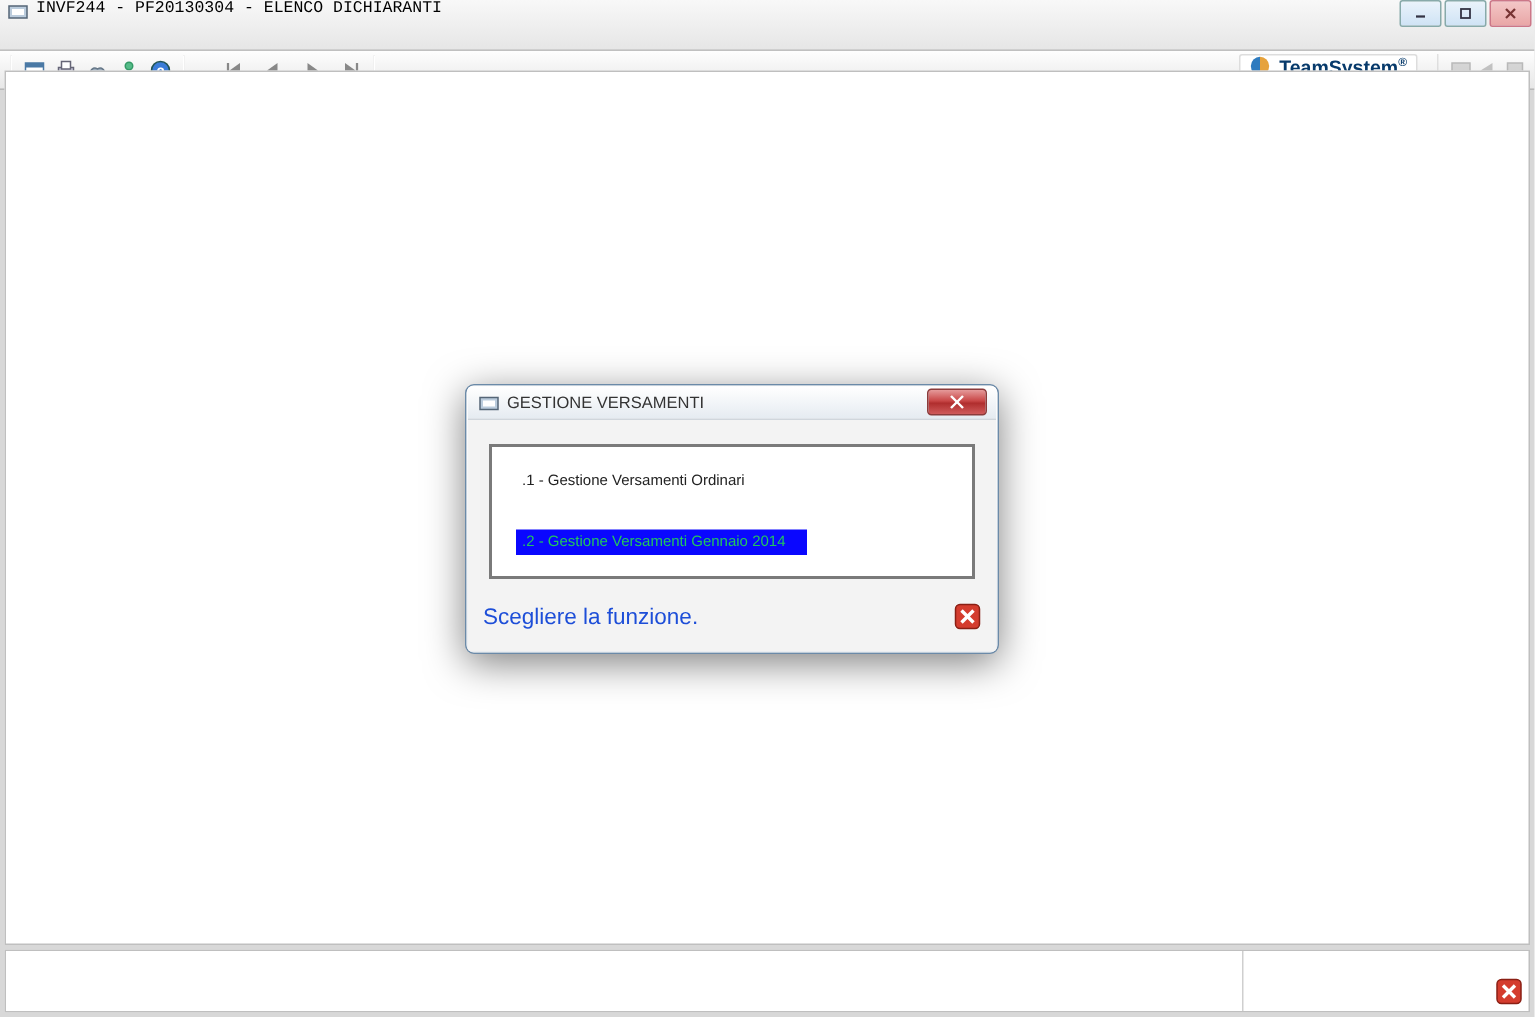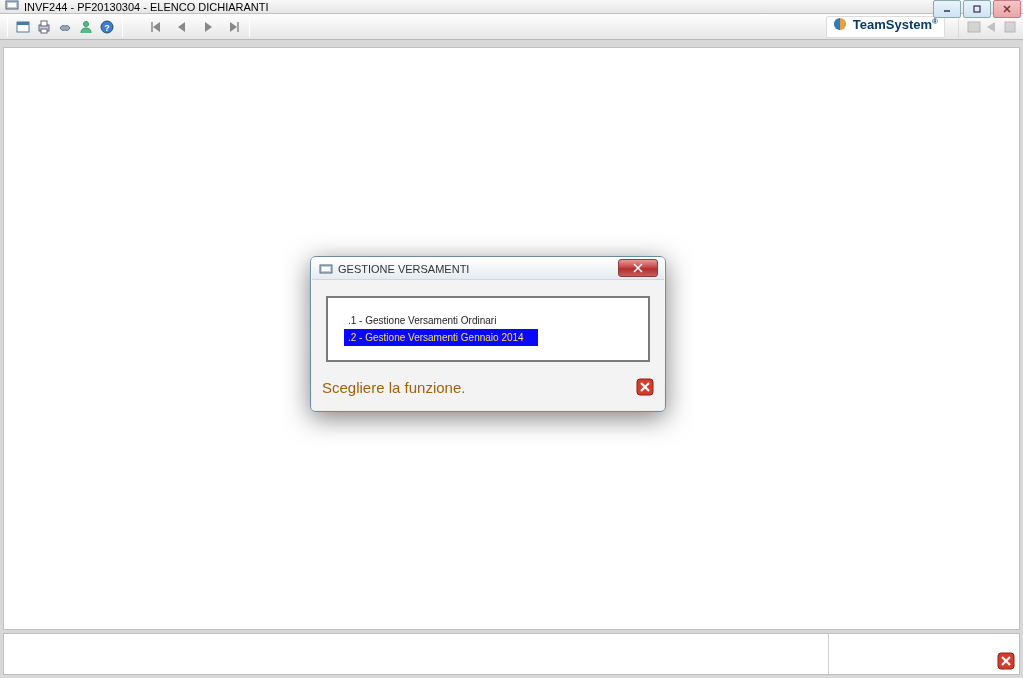--- a/index.html
+++ b/index.html
@@ -1,19 +1,19 @@
 <!DOCTYPE html>
 <html><head>
   <meta charset="utf-8">
   <style>
     * { box-sizing: border-box; margin: 0; padding: 0; }
     body { font-family: "Segoe UI", Tahoma, sans-serif; background: #d8d8d8; width: 1023px; height: 678px; position: relative; overflow: hidden; }
 
     .main-window { position: absolute; top: 0; left: 0; right: 0; bottom: 0; }
-    .titlebar { height: 14px; background: linear-gradient(#f8f8f8,#e6e6e6); border-bottom: 1px solid #c0c0c0; display: flex; align-items: flex-end; padding-left: 4px; font-size: 11px; }
+    .titlebar { height: 34px; background: linear-gradient(#f8f8f8,#e6e6e6); border-bottom: 1px solid #c0c0c0; display: flex; align-items: flex-start; padding-left: 4px; font-size: 11px; font-family: Liberation Mono, monospace; }
     .titlebar .app-icon { width: 16px; height: 16px; margin-right: 4px; display: flex; align-items: center; justify-content: center; }
     .win-controls { position: absolute; right: 2px; top: 0; display: flex; gap: 2px; }
     .win-btn { width: 28px; height: 18px; border: 1px solid #8aa; border-radius: 2px; background: linear-gradient(#eaf3fb,#cfe3f5); display: flex; align-items: center; justify-content: center; font-size: 9px; color: #445; }
     .win-btn.close { background: linear-gradient(#f3c7c7,#e9a6a6); border-color:#c78; }
 
     .toolbar { height: 26px; background: linear-gradient(#fefefe,#e7e7e7); border-bottom: 1px solid #b9b9b9; display: flex; align-items: center; padding: 0 4px; gap: 3px; }
     .toolbar .sep { width:1px; height:20px; background:#ccc; margin: 0 3px; border-left:1px solid #fff; }
     .tb-btn { width: 18px; height: 18px; display:flex; align-items:center; justify-content:center; border-radius:2px; cursor:pointer; }
     .nav-btn { width: 18px; height: 18px; display: flex; align-items:center; justify-content:center; color: #888; cursor: pointer; }
     .nav-group { display:flex; gap:8px; margin-left:18px; }
@@ -37,25 +37,25 @@
     .dialog-shadow { position:absolute; top:256px; left:310px; width:356px; border:1px solid #6b8aa8; border-radius:6px; background:#fff; box-shadow: 0 6px 26px rgba(0,0,0,0.5), inset 0 0 0 1px #e8e8e8; overflow:hidden; }
     .dialog-chrome { background: linear-gradient(#fdfdfd,#eaedf1); padding:1px; }
     .d-titlebar { height:22px; display:flex; align-items:center; padding-left:6px; font-size:11px; color:#333; position:relative; background:linear-gradient(#fff,#e5ebf1); border-bottom:1px solid #d0d6dc; }
     .d-titlebar .app-icon { width:16px; height:16px; margin-right:4px; }
     .d-close { position:absolute; right:6px; top:1px; width:40px; height:18px; border:1px solid #8b3b3b; border-radius:3px; background:linear-gradient(#e59a9a,#c94747 45%,#b02e2e 55%,#cf5a5a); display:flex; align-items:center; justify-content:center; }
     .d-close svg { width:10px; height:10px; }
 
     .d-body { padding:16px 14px 6px 14px; background:#f3f3f3; }
     .option-box { border:2px solid #7a7a7a; background:#fff; padding:14px 4px 14px 4px; }
     .option { font-size:10px; padding:3px 16px; cursor:pointer; white-space:pre; }
-    .option.selected { background:#0a07ff; color:#fde047; width: fit-content; padding-left:4px; padding-right:14px; margin-left:12px; }
+    .option.selected { background:#0a07ff; color:#22c55e; width: fit-content; padding-left:4px; padding-right:14px; margin-left:12px;margin-top:24px; }
     .option.unselected { color:#222; }
 
     .d-footer { display:flex; align-items:center; justify-content:space-between; padding:10px 10px 14px 10px; background:#f3f3f3; }
-    .d-footer-text { font-size:15px; color:#a16207; }
+    .d-footer-text { font-size:15px; color:#1d4ed8; }
     .d-footer .red-icon { width:18px; height:18px; }
   </style>
 </head>
 <body>
 
 <div class="main-window">
 
   <div class="titlebar">
     <span class="app-icon">
       <svg viewBox="0 0 16 16">

